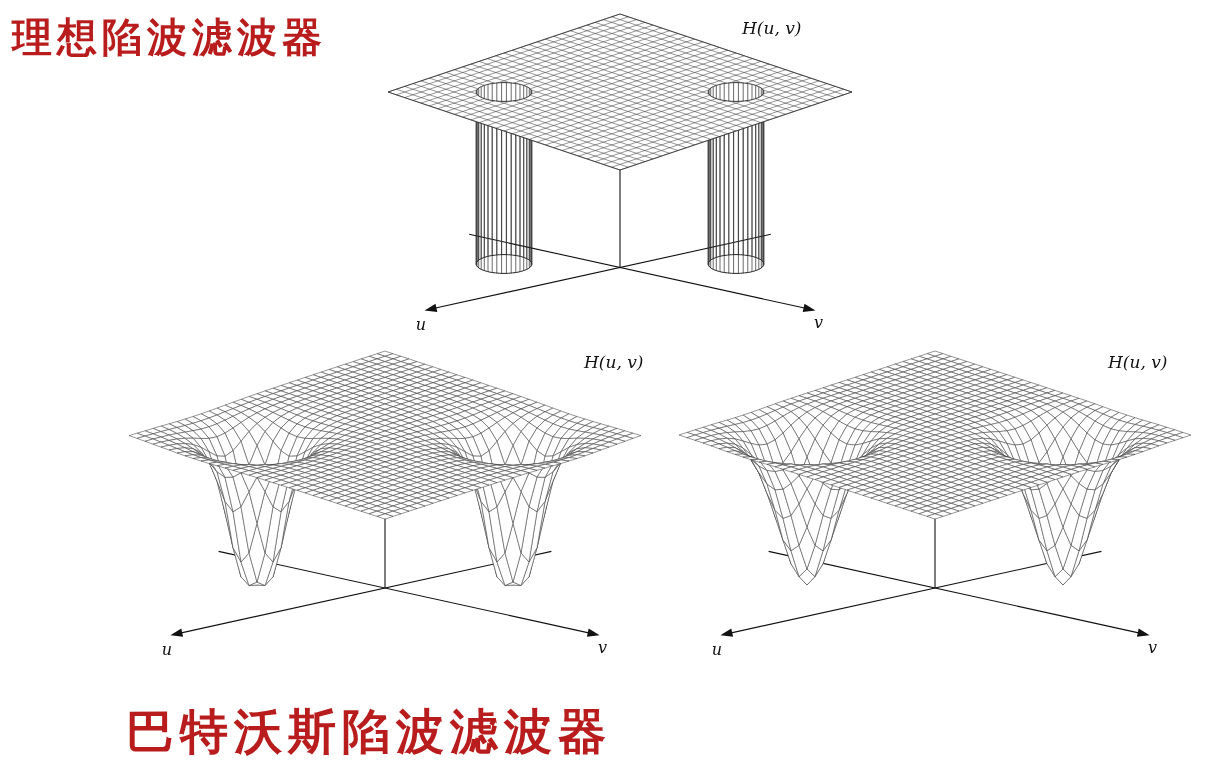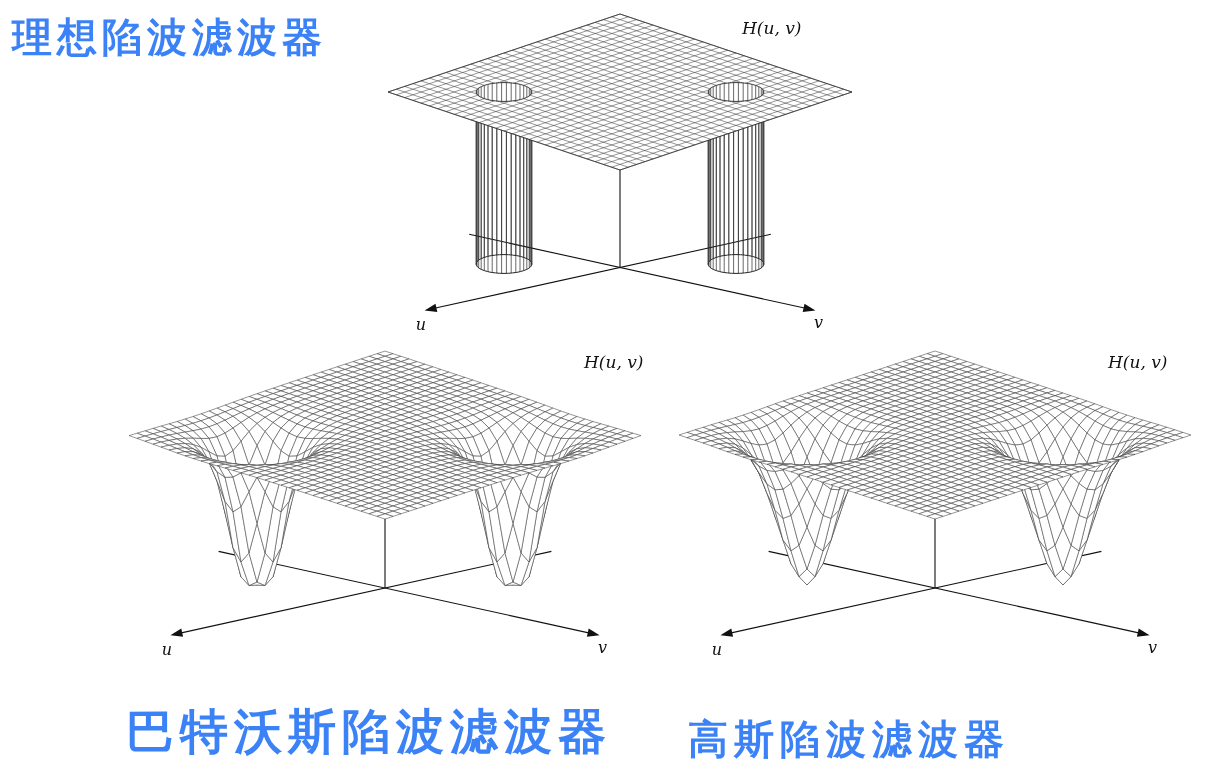--- a/index.html
+++ b/index.html
@@ -1,17 +1,17 @@
 <!DOCTYPE html>
 <html><head>
 <meta charset="utf-8">
 <style>
   html,body{margin:0;padding:0;background:#ffffff;}
   #canvas{position:relative;width:1228px;height:772px;background:#ffffff;overflow:hidden;}
-  .cjk{position:absolute;color:#3b82f6;font-family:"DejaVu Serif",serif;font-weight:600;white-space:nowrap;}
+  .cjk{position:absolute;color:#b91c1c;font-family:"DejaVu Serif",serif;font-weight:600;white-space:nowrap;}
   #title-ideal{left:12px;top:10px;font-size:40px;letter-spacing:5px;}
   #caption-butterworth{left:126px;top:700px;font-size:48px;letter-spacing:6px;}
   #caption-gaussian{left:688px;top:712px;font-size:40px;letter-spacing:6px;}
   #figure{position:absolute;left:0;top:0;}
   .mathlbl{font-family:"DejaVu Serif",serif;font-style:italic;font-size:17px;fill:#111111;}
   .axname{font-size:16px;}
 </style>
 </head>
 <body>
 
@@ -2252,14 +2252,13 @@
     <text class="mathlbl axname" x="167" y="655" text-anchor="middle">u</text>
     <text class="mathlbl axname" x="598" y="653">v</text>
 
     <text class="mathlbl" x="1108" y="368">H(u, v)</text>
     <text class="mathlbl axname" x="717" y="655" text-anchor="middle">u</text>
     <text class="mathlbl axname" x="1148" y="653">v</text>
   </svg>
 
   <div id="title-ideal" class="cjk">理想陷波滤波器</div>
   <div id="caption-butterworth" class="cjk">巴特沃斯陷波滤波器</div>
-  <div id="caption-gaussian" class="cjk">高斯陷波滤波器</div>
 </div>
 
 </body></html>

